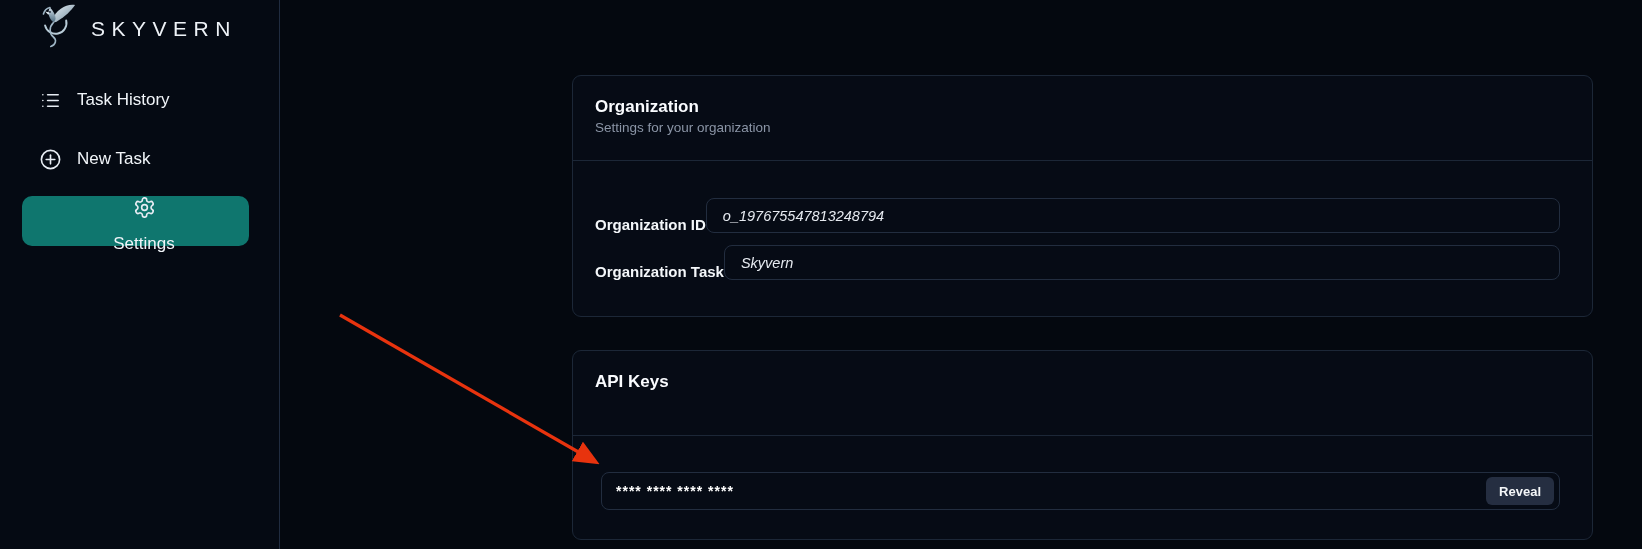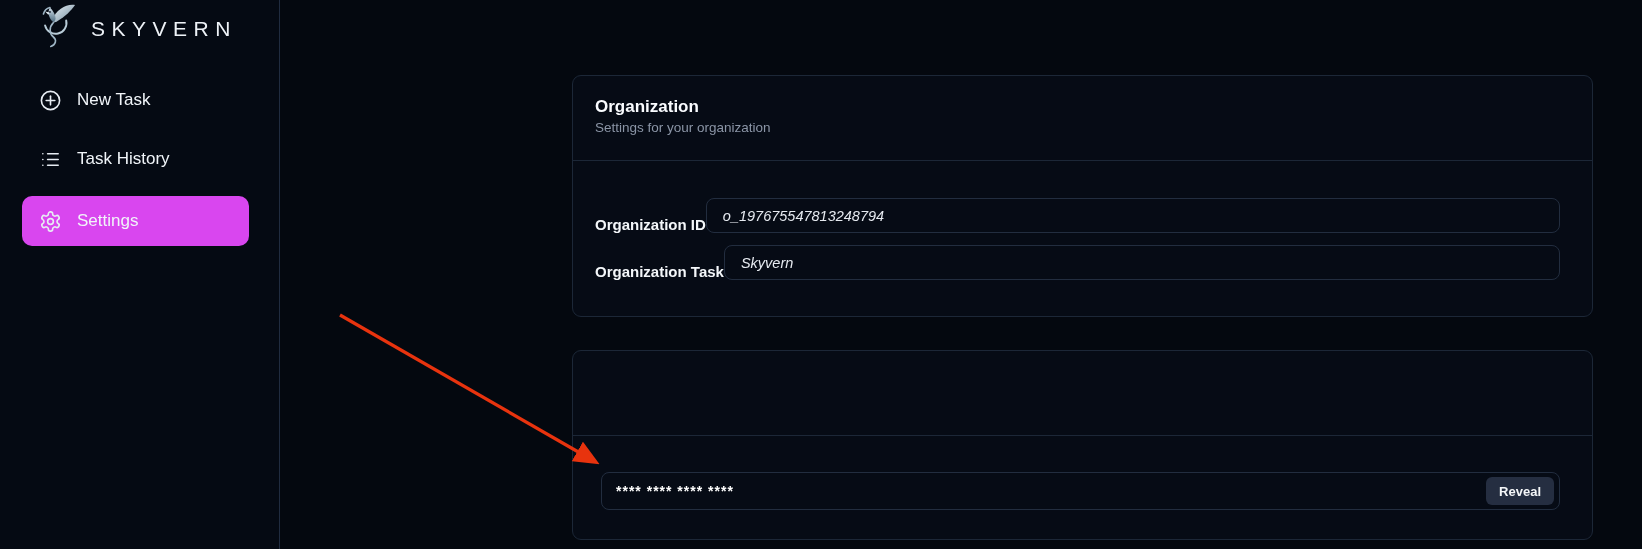--- a/index.html
+++ b/index.html
@@ -16,21 +16,21 @@
   }
   .logo { position:absolute; left:26px; top:1px; display:flex; align-items:center; gap:9px; cursor:pointer; }
   .logo svg { width:56px; height:52px; }
   .logo-text { font-size:21px; letter-spacing:6.5px; color:#eef2f7; font-weight:400; }
   .nav { position:absolute; top:75px; left:0; right:0; }
   .nav-item {
     height:50px; margin:0 30px 9px 22px; display:flex; align-items:center;
     gap:15px; padding-left:17px; border-radius:10px; cursor:pointer;
     font-size:17px; color:#f1f5f9;
   }
-  .nav-item.active { background:#d946ef; margin-top:12px; }
+  .nav-item.active { background:#0f766e; margin-top:12px;flex-direction:column; }
   .nav-icon { width:23px; height:23px; flex:none; display:block; }
   .nav-icon svg { width:23px; height:23px; stroke:#e7ecf3; fill:none; stroke-width:1.7; stroke-linecap:round; stroke-linejoin:round; }
   
   .card {
     position:absolute; left:572px; width:1021px;
     background:#060b15; border:1px solid #1c2737; border-radius:9px;
   }
   #org-card { top:75px; height:242px; }
   #api-card { top:350px; height:190px; }
   .card-header { height:85px; border-bottom:1px solid #1c2737; padding:21px 24px 0 22px; }
@@ -90,39 +90,39 @@
         <circle cx="27" cy="13.5" r="1.1" fill="#0b1420"></circle>
       </svg>
     </span>
     <span class="logo-text">SKYVERN</span>
   </div>
 
   <nav class="nav">
     <div class="nav-item">
       <span class="nav-icon">
         <svg viewBox="0 0 24 24">
-            <circle cx="12" cy="12" r="9.5"></circle>
-            <line x1="12" y1="7.5" x2="12" y2="16.5"></line>
-            <line x1="7.5" y1="12" x2="16.5" y2="12"></line>
-          </svg>
-      </span>
-      <span>New Task</span>
-    </div>
-    <div class="nav-item">
-      <span class="nav-icon">
-        <svg viewBox="0 0 24 24">
             <line x1="9" y1="6" x2="20" y2="6"></line>
             <line x1="9" y1="12" x2="20" y2="12"></line>
             <line x1="9" y1="18" x2="20" y2="18"></line>
             <line x1="4" y1="6" x2="4.01" y2="6"></line>
             <line x1="4" y1="12" x2="4.01" y2="12"></line>
             <line x1="4" y1="18" x2="4.01" y2="18"></line>
           </svg>
       </span>
       <span>Task History</span>
+    </div>
+    <div class="nav-item">
+      <span class="nav-icon">
+        <svg viewBox="0 0 24 24">
+            <circle cx="12" cy="12" r="9.5"></circle>
+            <line x1="12" y1="7.5" x2="12" y2="16.5"></line>
+            <line x1="7.5" y1="12" x2="16.5" y2="12"></line>
+          </svg>
+      </span>
+      <span>New Task</span>
     </div>
     <div class="nav-item active">
       <span class="nav-icon">
         <svg viewBox="0 0 24 24">
             <path d="M12.22 2h-.44a2 2 0 0 0-2 2v.18a2 2 0 0 1-1 1.73l-.43.25a2 2 0 0 1-2 0l-.15-.08a2 2 0 0 0-2.73.73l-.22.38a2 2 0 0 0 .73 2.73l.15.1a2 2 0 0 1 1 1.72v.51a2 2 0 0 1-1 1.74l-.15.09a2 2 0 0 0-.73 2.73l.22.38a2 2 0 0 0 2.73.73l.15-.08a2 2 0 0 1 2 0l.43.25a2 2 0 0 1 1 1.73V20a2 2 0 0 0 2 2h.44a2 2 0 0 0 2-2v-.18a2 2 0 0 1 1-1.73l.43-.25a2 2 0 0 1 2 0l.15.08a2 2 0 0 0 2.73-.73l.22-.39a2 2 0 0 0-.73-2.73l-.15-.08a2 2 0 0 1-1-1.74v-.5a2 2 0 0 1 1-1.74l.15-.09a2 2 0 0 0 .73-2.73l-.22-.38a2 2 0 0 0-2.73-.73l-.15.08a2 2 0 0 1-2 0l-.43-.25a2 2 0 0 1-1-1.73V4a2 2 0 0 0-2-2z"></path>
             <circle cx="12" cy="12" r="3"></circle>
           </svg>
       </span>
       <span>Settings</span>
     </div>
@@ -142,20 +142,21 @@
       </div>
       <div class="field-row">
         <span class="field-label">Organization Task</span>
         <input class="text-input" type="text" readonly="" value="Skyvern" style="">
       </div>
     </div>
   </section>
 
   <section class="card" id="api-card">
     <div class="card-header">
+      <div class="card-title">API Keys</div>
     </div>
     <div class="key-row">
       <input class="masked-key" type="text" readonly="" value="**** **** **** ****" style="">
       <button class="reveal-btn">Reveal</button>
     </div>
   </section>
 
   <svg class="annot" viewBox="0 0 1642 549">
     <defs>
       <marker id="ah" markerWidth="8" markerHeight="7" refX="6" refY="3.5" orient="auto">

